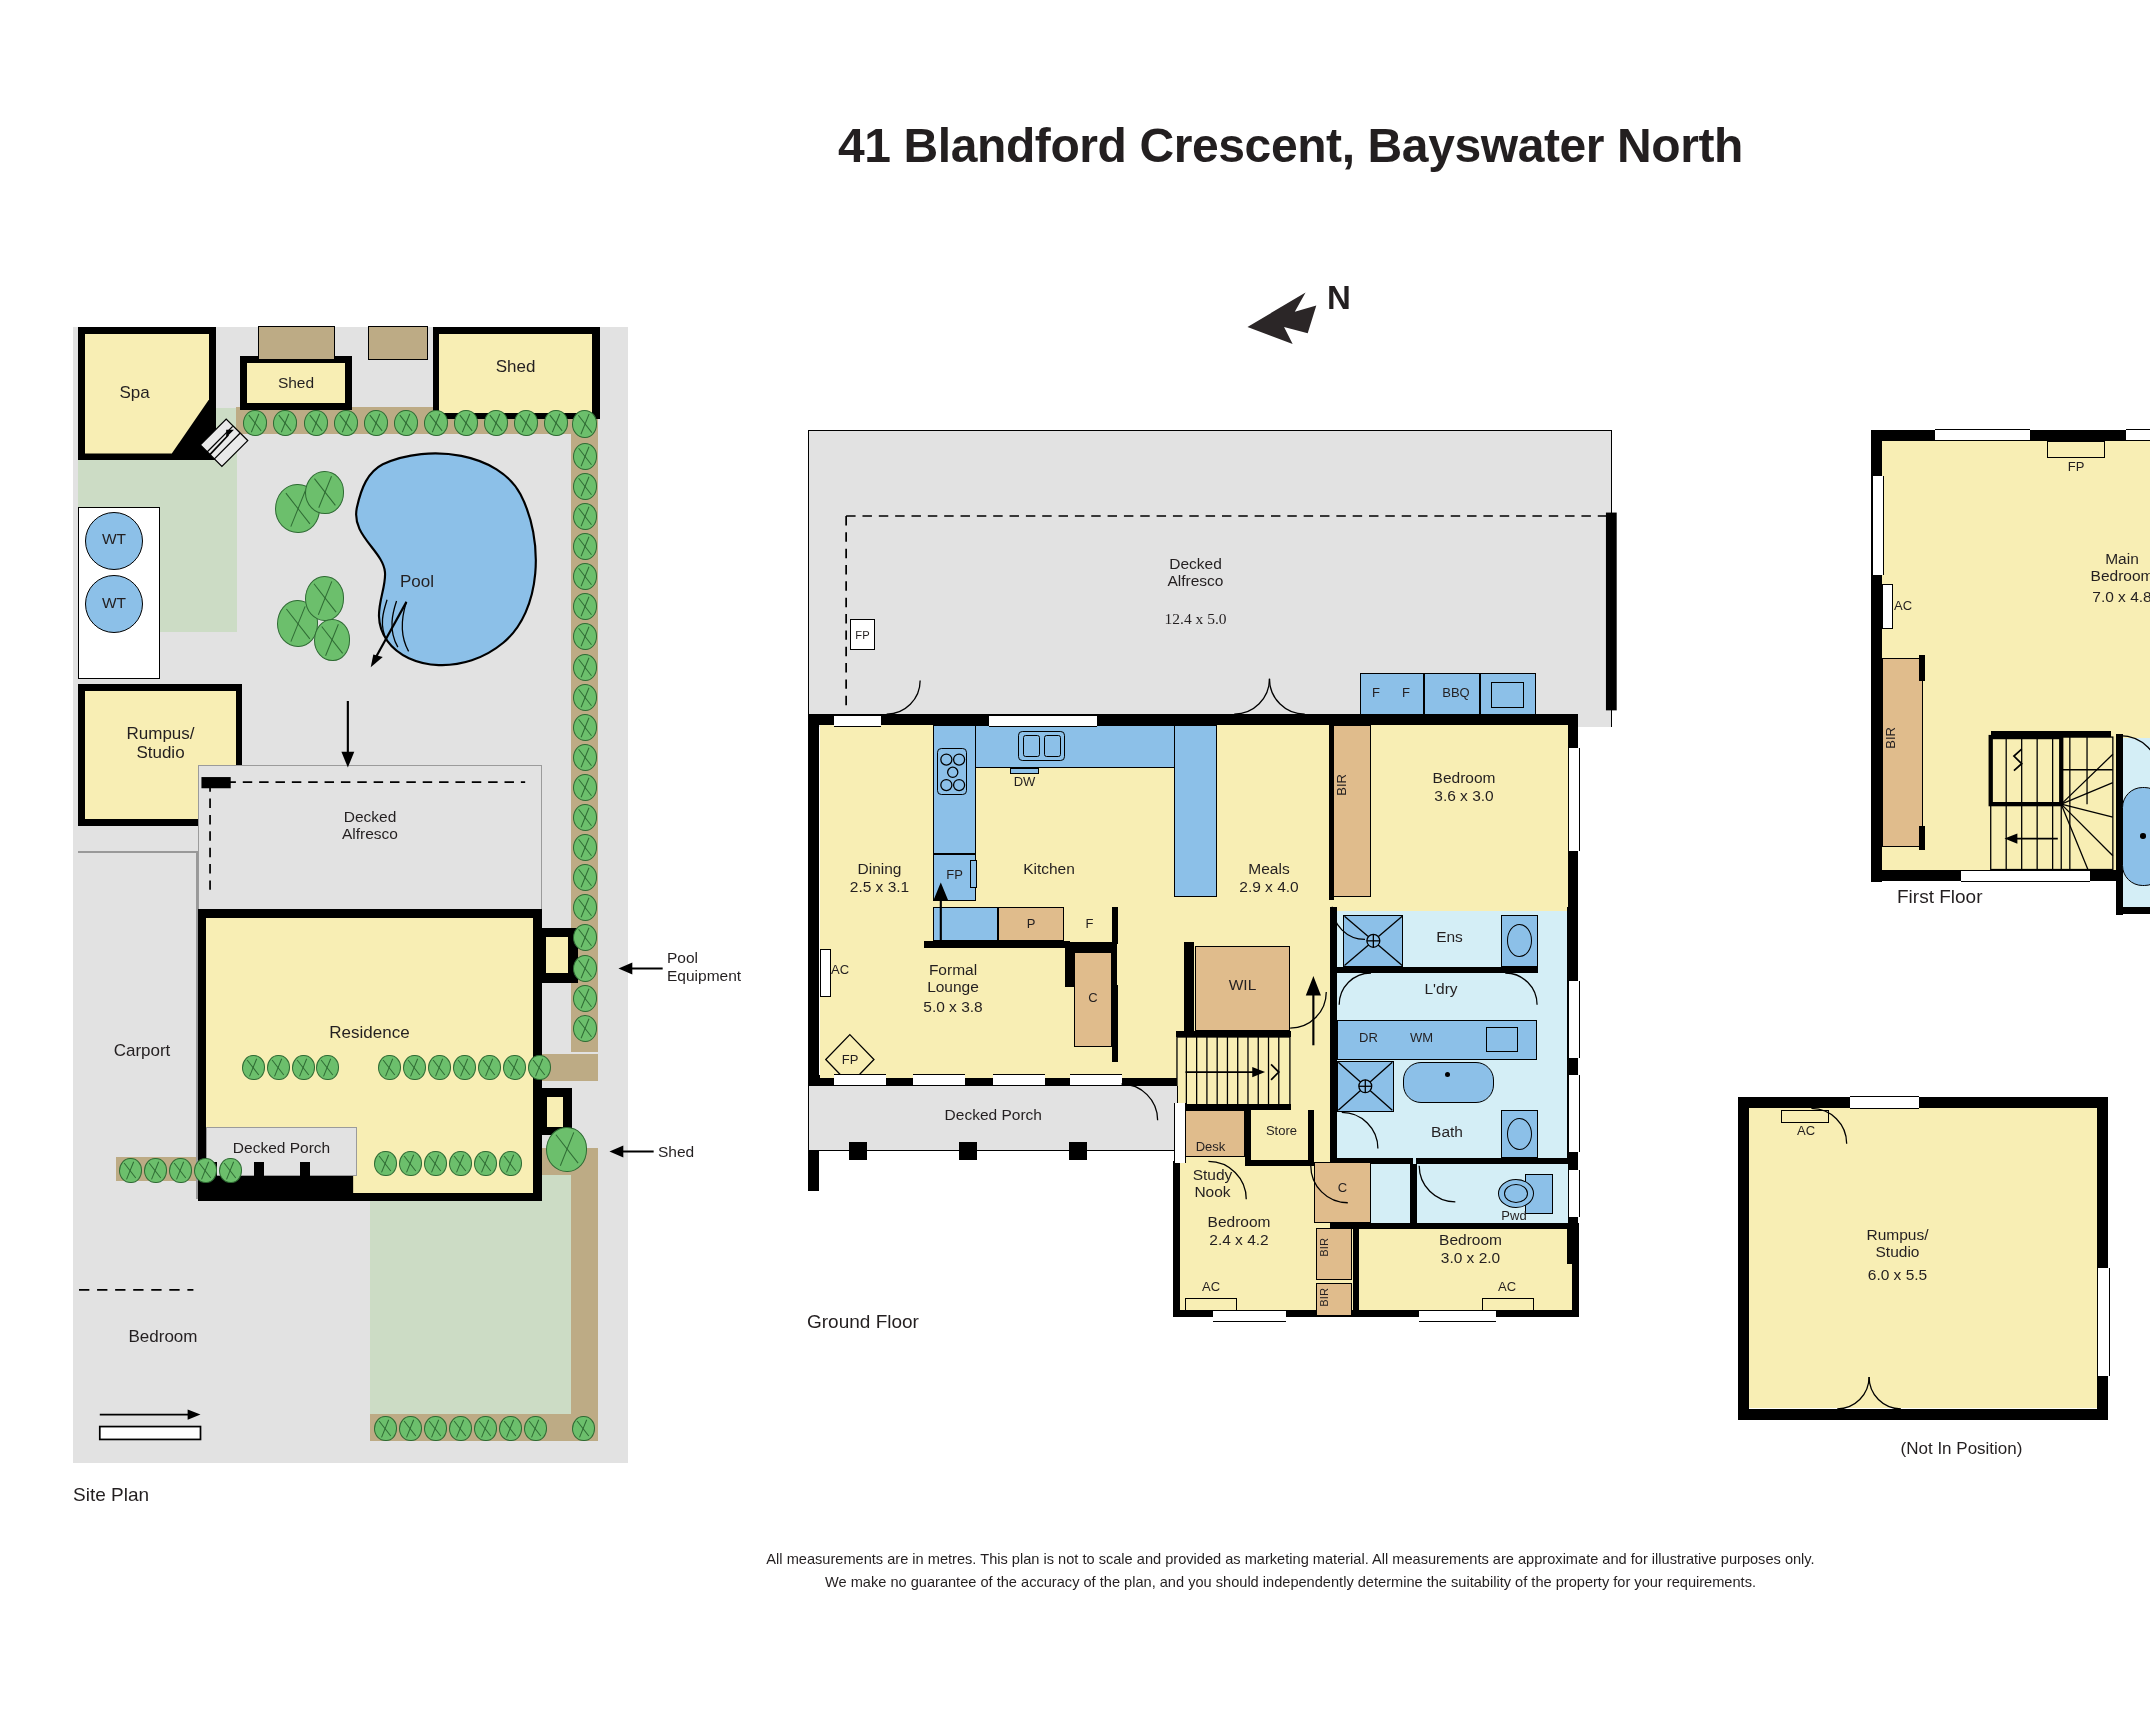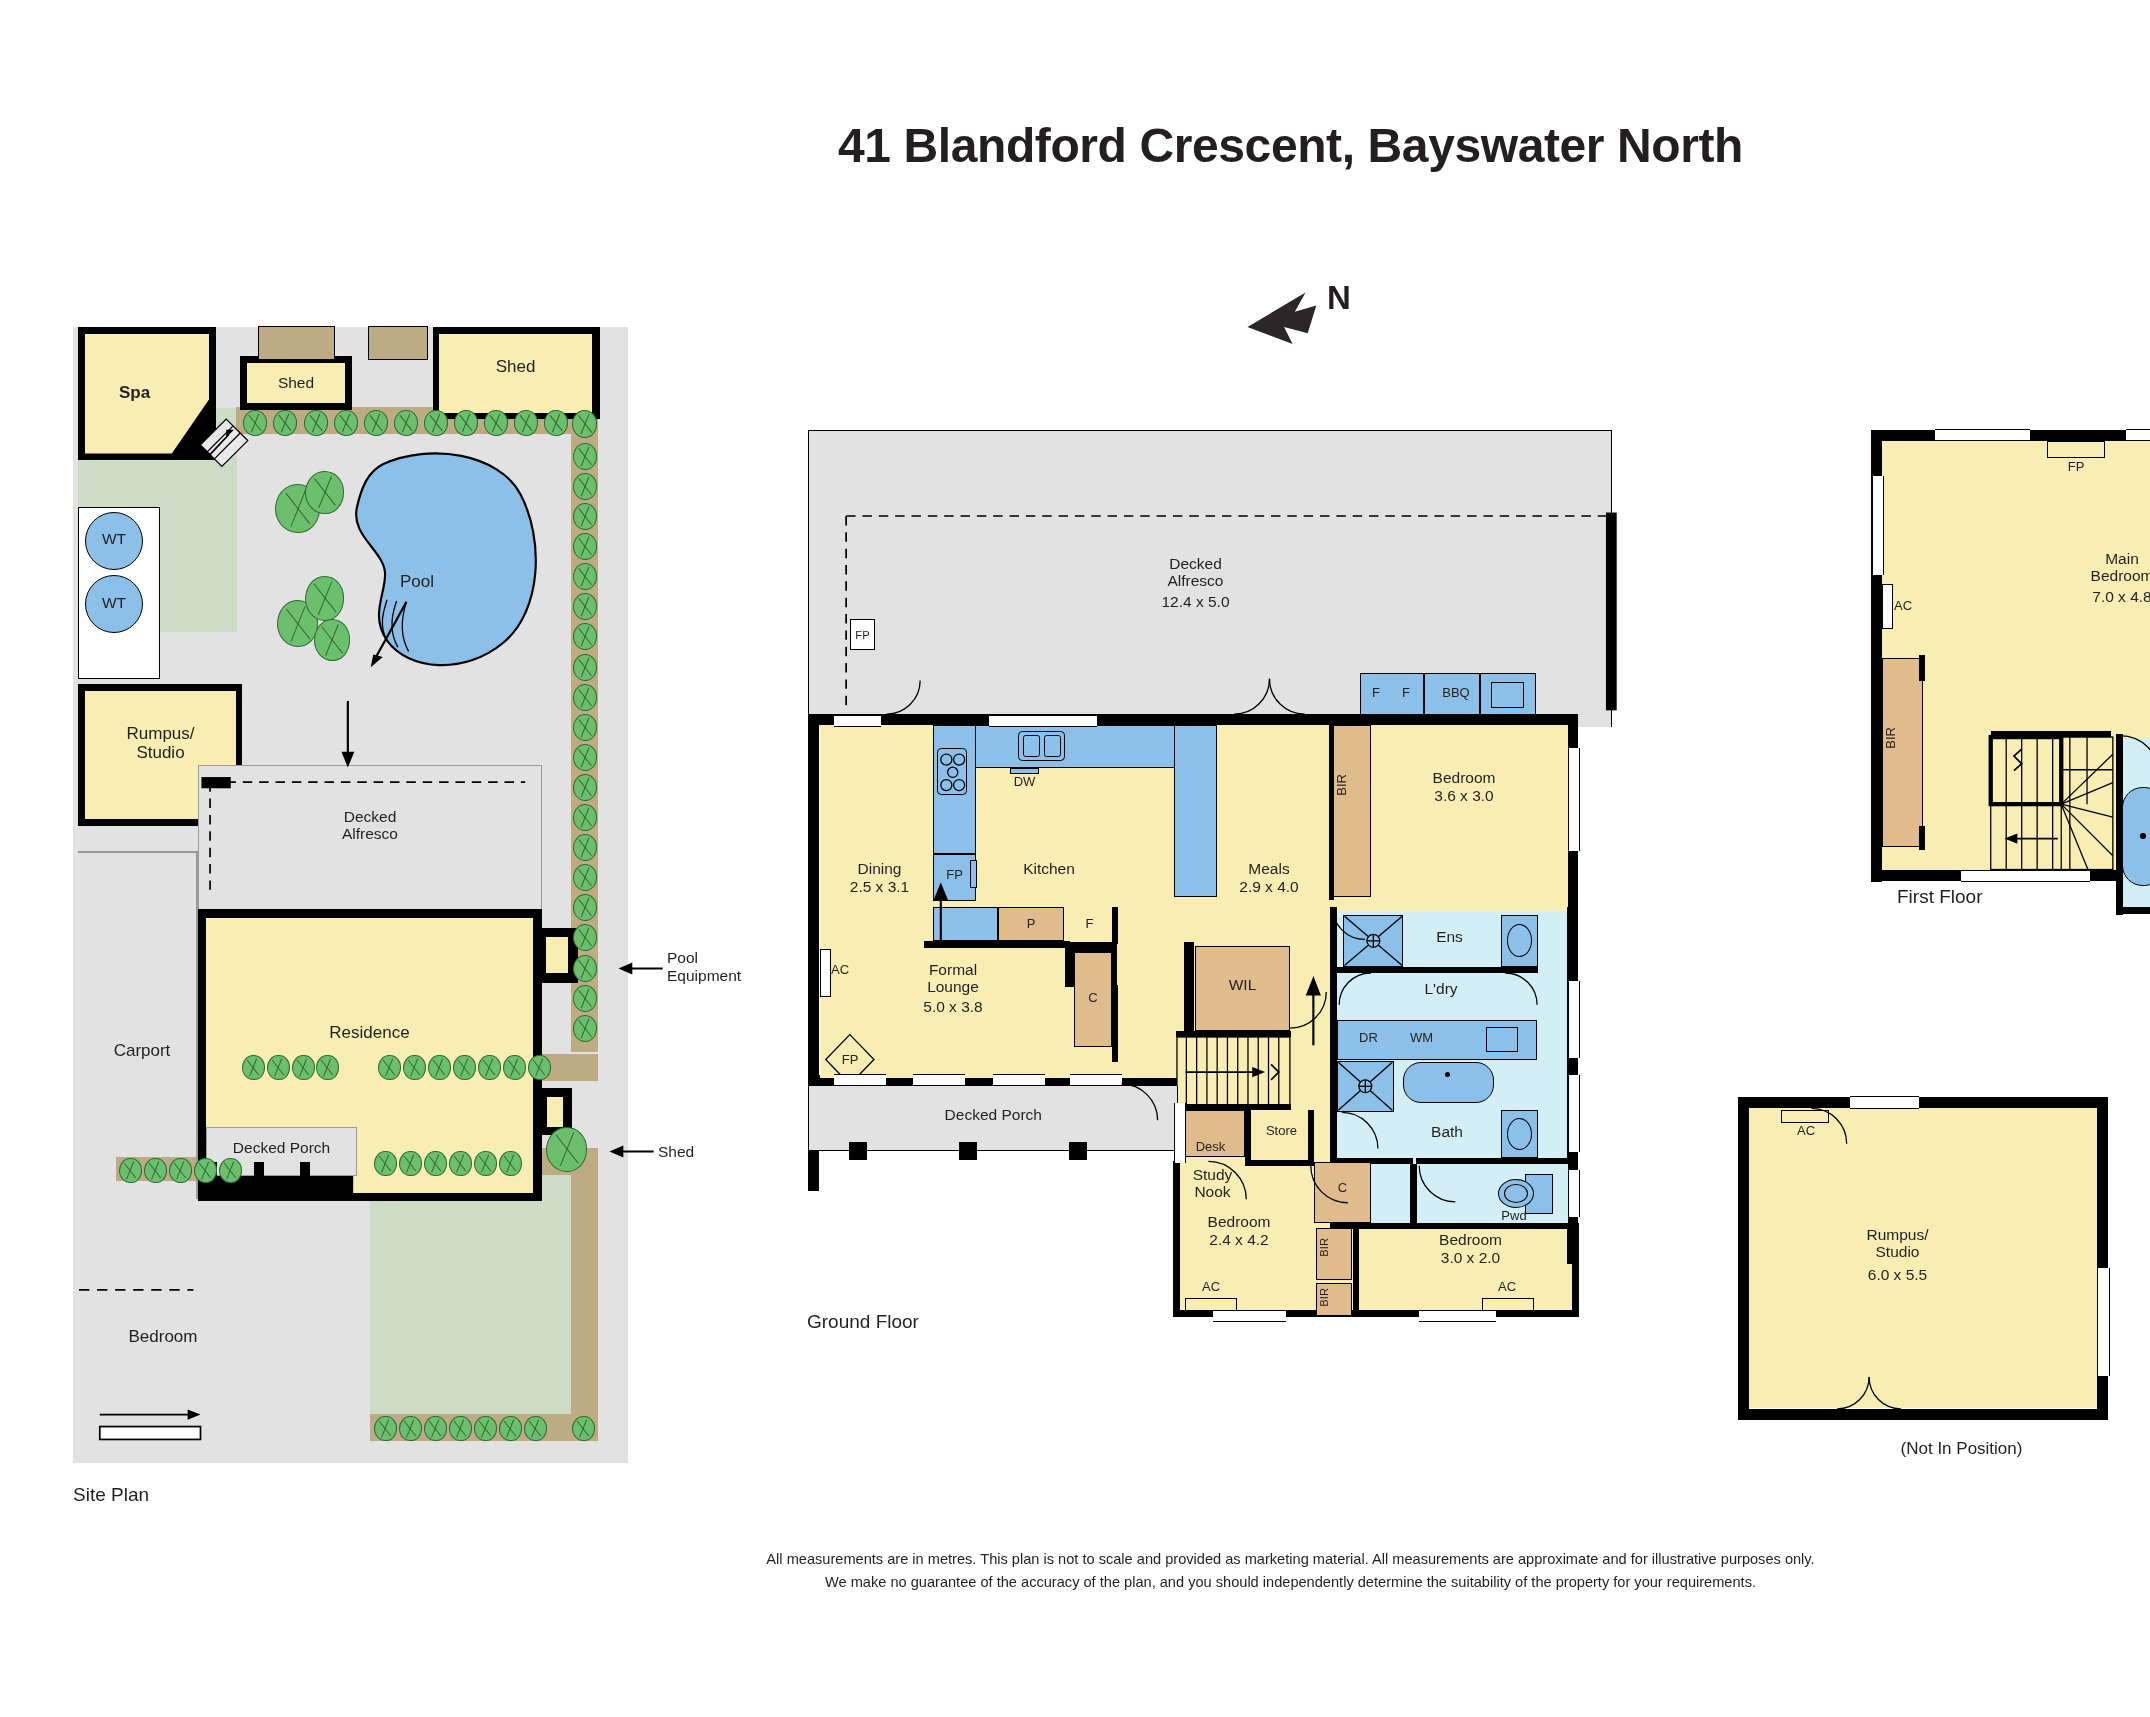--- a/index.html
+++ b/index.html
@@ -73,21 +73,21 @@
     <div class="abs f-tan2" style="left:498px;top:89px;width:27px;height:645px;"></div>
     <div class="abs f-tan2" style="left:163px;top:736px;width:112px;height:27px;"></div>
     <div class="abs f-tan2" style="left:301px;top:736px;width:224px;height:27px;"></div>
     <div class="abs f-tan2" style="left:297px;top:830px;width:228px;height:27px;"></div>
     <div class="abs f-tan2" style="left:498px;top:830px;width:27px;height:292px;"></div>
     <div class="abs f-tan2" style="left:297px;top:1096px;width:228px;height:27px;"></div>
     <div class="abs f-tan2" style="left:43px;top:839px;width:148px;height:24px;"></div>
 
     <div class="abs f-black" style="left:5.2px;top:8.6px;width:138px;height:133px;"></div>
     <div class="abs f-room" style="left:12px;top:15.5px;width:124px;height:120px;clip-path:polygon(0 0,100% 0,100% 55%,70% 100%,0 100%);"></div>
-    <div class="lbl t-l" style="left:12px;top:65px;width:99px;font-weight:bold;">Spa</div>
+    <div class="lbl t-l" style="left:12px;top:65px;width:99px;">Spa</div>
 
     <svg width="95" height="99" style="left:110px;top:86px;" viewBox="0 0 220 230">
       <g stroke="#000" stroke-width="3" fill="#e9e9e9">
         <polygon points="40,95 100,35 150,85 90,145"></polygon>
         <line x1="55" y1="112" x2="115" y2="52"></line>
         <line x1="72" y1="128" x2="132" y2="68"></line>
       </g>
       <line x1="60" y1="120" x2="105" y2="72" stroke="#000" stroke-width="4"></line>
       <polygon points="100,78 118,60 100,60" fill="#000"></polygon>
     </svg>
@@ -261,21 +261,21 @@
     <div class="lbl t-m" style="left:52px;top:2.6px;width:86px;text-align:left;">Shed</div>
   </div>
 
   <div id="siteplanlbl">Site Plan</div>
 
   <div class="abs" style="left:804px;top:430px;width:826px;height:877px;">
 
     <div class="abs f-grey" style="left:4.3px;top:0;width:804px;height:297px;border:1.3px solid #000;border-bottom:none;"></div>
     <div class="lbl t-m" style="left:301px;top:125px;width:181px;">Decked
 Alfresco</div>
-    <div class="lbl t-m" style="left:301px;top:163px;width:181px;">12.4 x 5.0</div>
+    <div class="lbl t-m" style="left:301px;top:180px;width:181px;font-family:Liberation Serif, serif;">12.4 x 5.0</div>
 
     <svg width="809" height="301" style="left:4.3px;top:0;" viewBox="0 0 1880 700">
       <path d="M88,200 L1870,200 M88,200 L88,640" stroke="#000" stroke-width="4" stroke-dasharray="22 16" fill="none"></path>
       <rect x="1855" y="192" width="25" height="460" fill="#000"></rect>
     </svg>
 
     <div class="abs f-white" style="left:46px;top:189px;width:25px;height:31px;border:1.3px solid #000;"></div>
     <div class="lbl t-xs" style="left:46px;top:199px;width:25px;">FP</div>
 
     <div class="abs f-blue ol" style="left:556px;top:243px;width:64px;height:43px;"></div>

